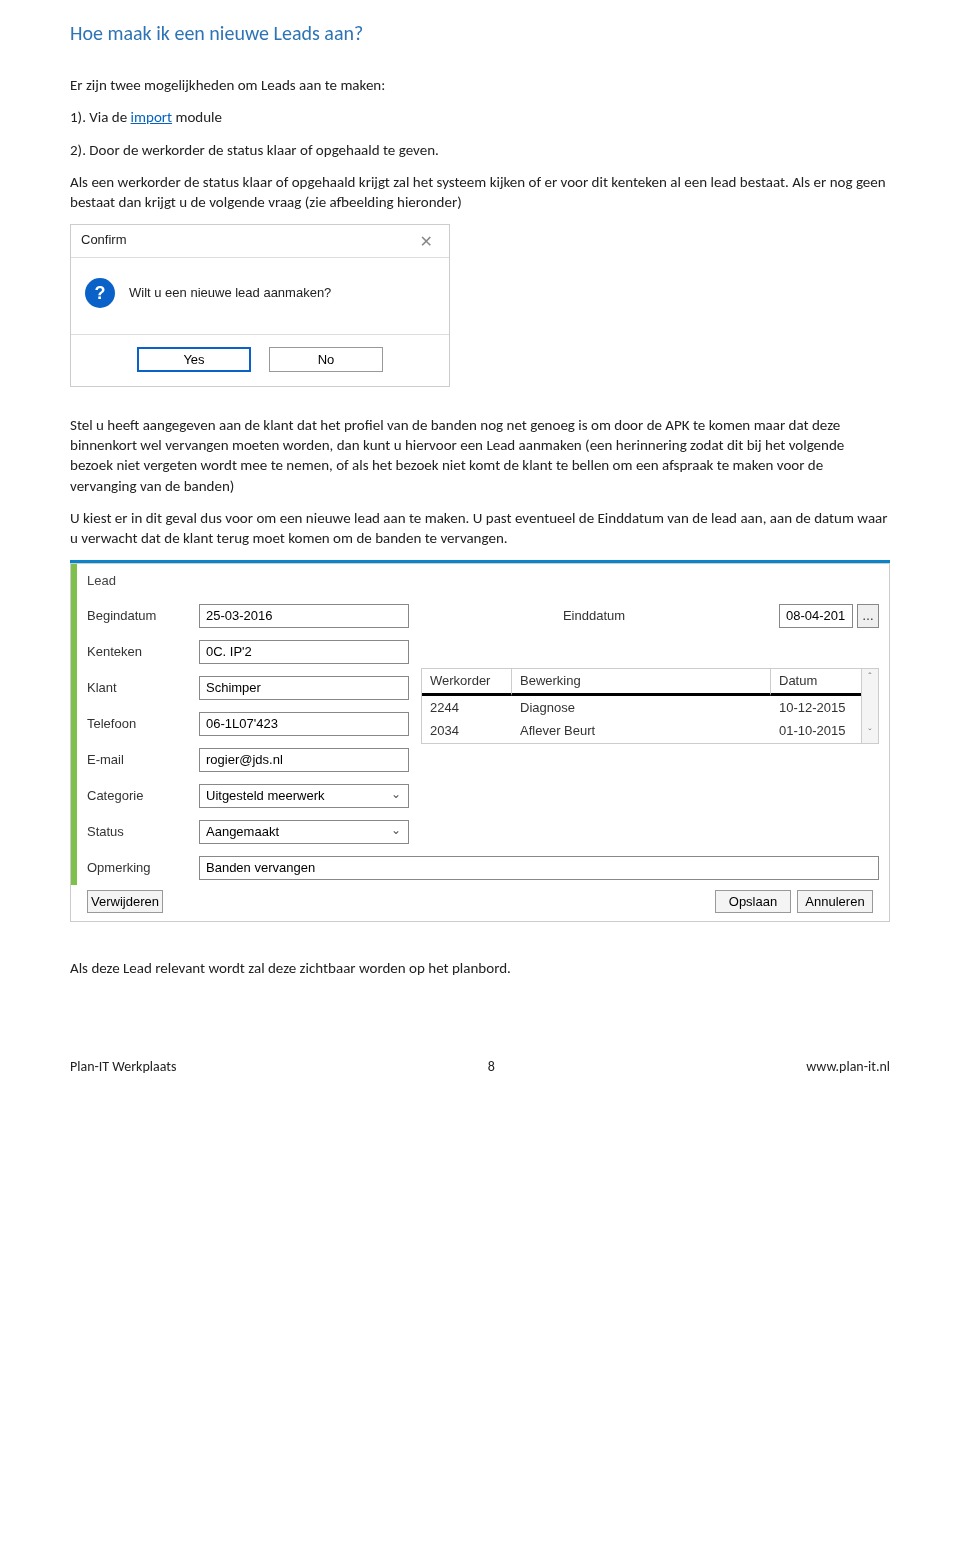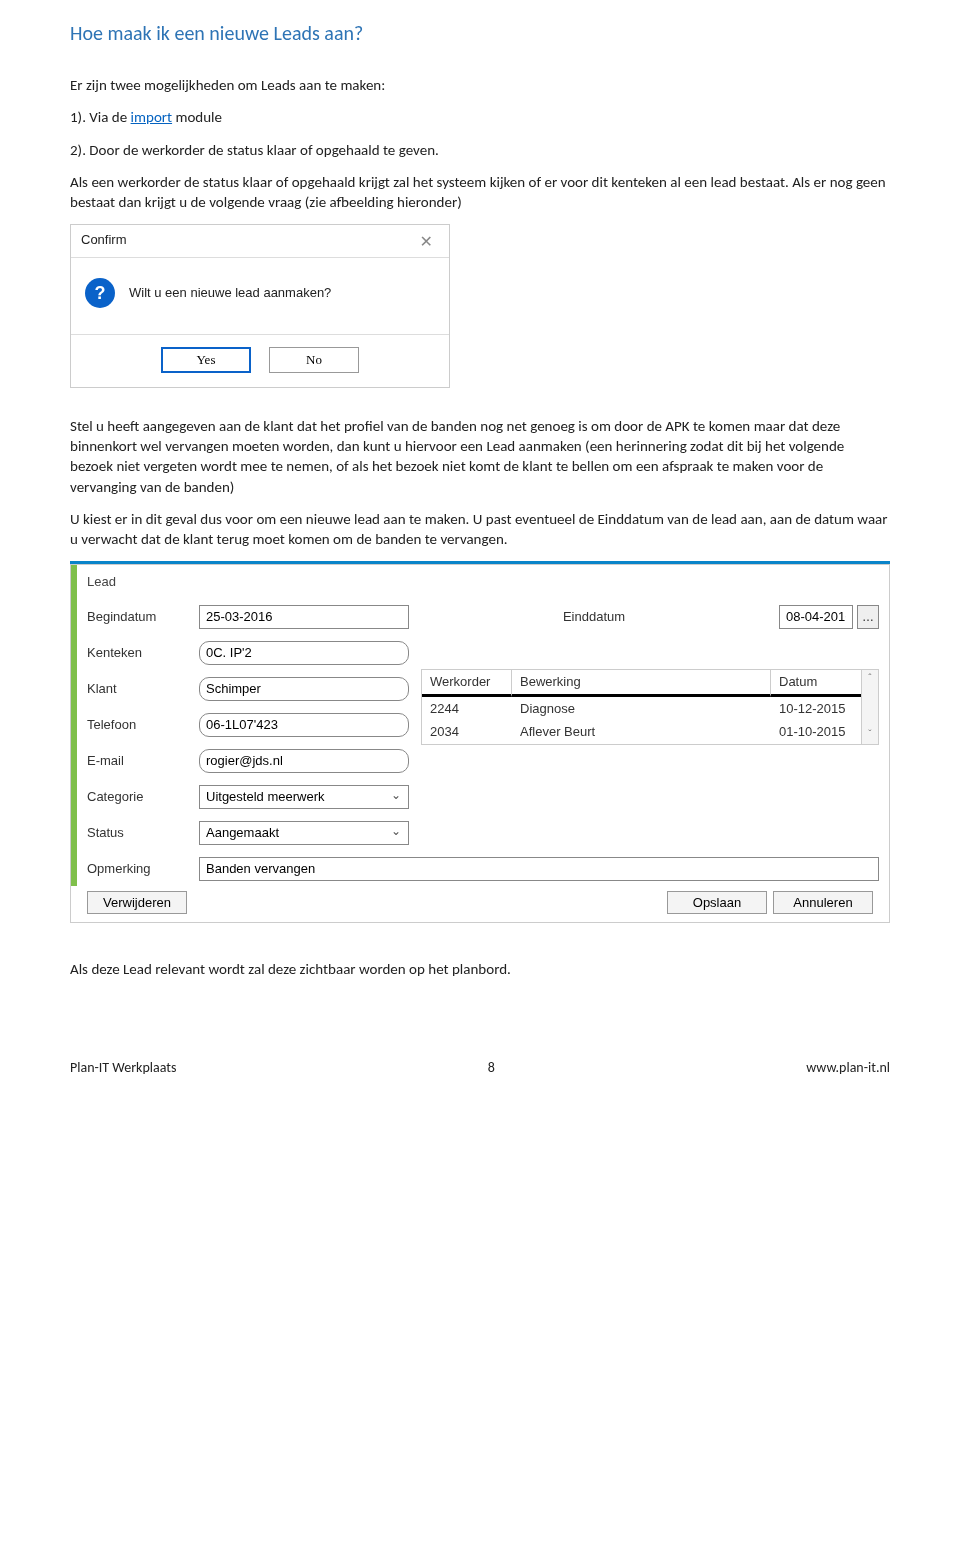--- a/index.html
+++ b/index.html
@@ -46,23 +46,23 @@
     width: 30px; height: 30px; border-radius: 50%;
     background: #0a62c9; color: #fff; font-weight: bold;
     display: flex; align-items: center; justify-content: center;
     font-size: 18px;
   }
   .confirm-btns {
     display: flex; justify-content: center; gap: 18px;
     padding: 12px 0 14px 0;
   }
   .dlg-btn {
-    width: 90px; padding: 3px 0;
+    width: 114px; padding: 3px 0;
     background: #fff; border: 1px solid #999;
-    font-family: Liberation Serif, serif; font-size: 13px; text-align: center;
+    font-family: Liberation Sans, sans-serif; font-size: 13px; text-align: center;
   }
   .dlg-btn.primary { border: 2px solid #0a62c9; }
 
   
   .lead-wrap {
     border-top: 3px solid #0a84c9;
     margin-top: 8px;
   }
   .lead-panel {
     border: 1px solid #ccc;
@@ -130,30 +130,30 @@
   }
   .wo-head > div {
     border-right: 1px solid #ccc; border-bottom: 3px solid #000000;
     padding: 3px 8px; color: #333;
   }
   .wo-head > div:last-child { border-right: none; }
   .wo-row > div {
     padding: 3px 8px; color: #333;
   }
 
-  .span2 { grid-column: 2 / 3; border-radius: 10px; }
+  .span2 { grid-column: 2 / 3; }
   .span-full { grid-column: 2 / 5; }
 
   .btn-row {
     display: flex; justify-content: space-between;
     padding: 10px 6px 0 6px;
   }
   .btn-right { display: flex; gap: 6px; }
   .win-btn {
-    width: 100px; padding: 3px 0;
+    width: 76px; padding: 3px 0;
     background: #f4f4f4; border: 1px solid #999;
     font-family: inherit; font-size: 13px; text-align: center;
     cursor: pointer;
   }
 
   .footer {
     display: flex; justify-content: space-between;
     margin-top: 80px; font-size: 14px; color: #222;
   }
   .footer .pg { flex: 1; text-align: center; }

